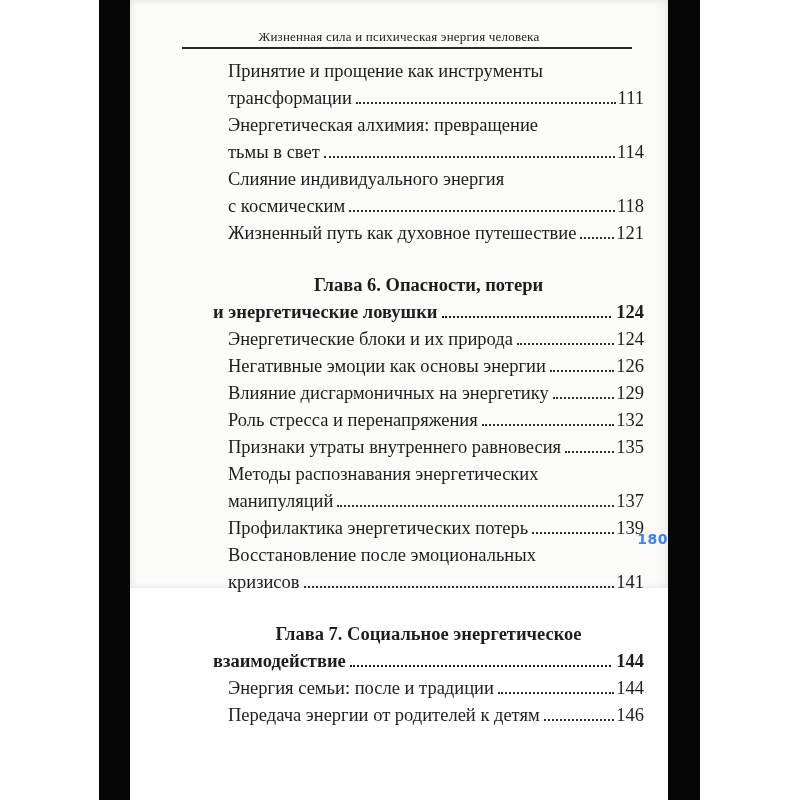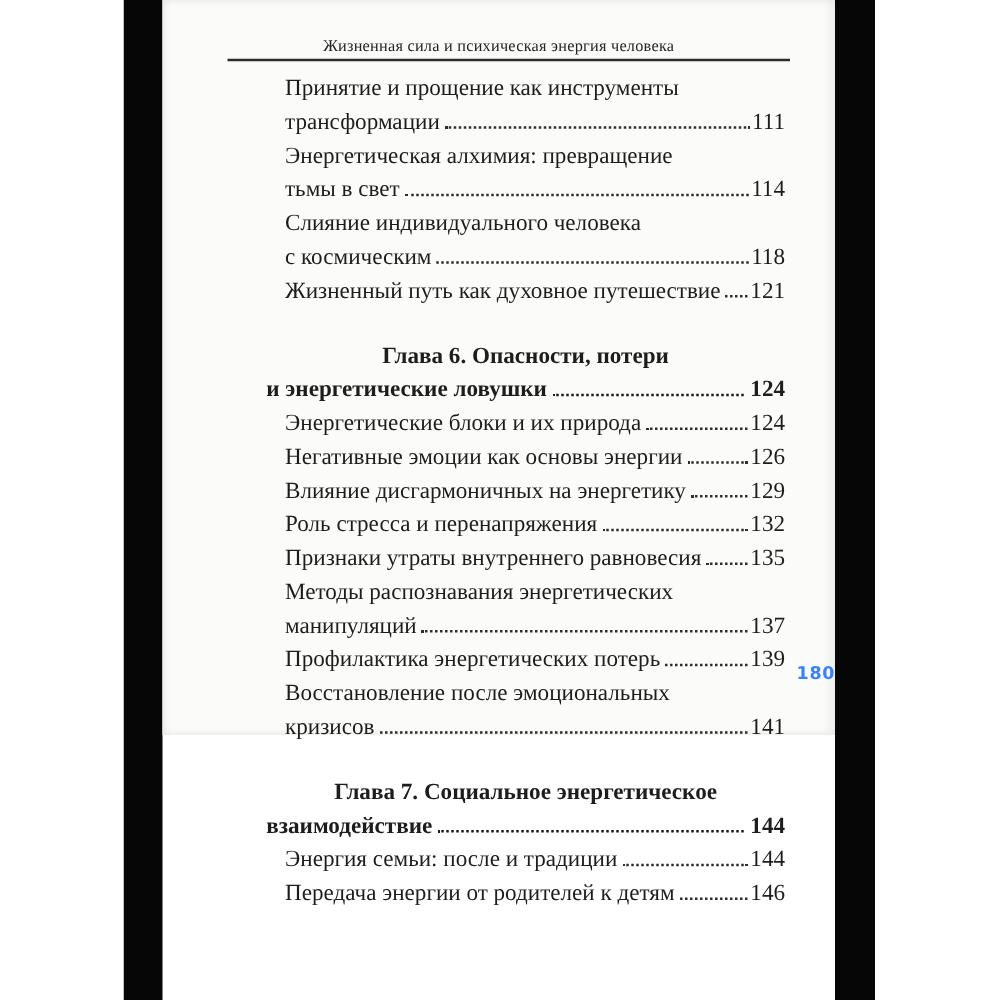--- a/index.html
+++ b/index.html
@@ -32,21 +32,21 @@
     letter-spacing: 0.2px;
   }
   .header-rule {
     margin: 3px 36px 0 52px;
     height: 2px;
     background: #2c2c2c;
   }
   .toc {
     margin-top: 9px;
     padding-left: 83px;
-    padding-right: 40px;
+    padding-right: 24px;
     font-size: 18.5px;
   }
   .toc-row {
     display: flex;
     align-items: baseline;
     line-height: 27px;
     white-space: nowrap;
   }
   .toc-row.sub { padding-left: 15px; }
   .toc-row.chapter { font-weight: bold; justify-content: center; }
@@ -96,21 +96,21 @@
         </div>
         <div class="toc-row sub">
           <span class="toc-text">Энергетическая алхимия: превращение</span>
         </div>
         <div class="toc-row sub">
           <span class="toc-text">тьмы в свет</span>
           <span class="leader"></span>
           <span class="pagenum">114</span>
         </div>
         <div class="toc-row sub">
-          <span class="toc-text">Слияние индивидуального человека</span>
+          <span class="toc-text">Слияние индивидуального энергия</span>
         </div>
         <div class="toc-row sub">
           <span class="toc-text">с космическим</span>
           <span class="leader"></span>
           <span class="pagenum">118</span>
         </div>
         <div class="toc-row sub">
           <span class="toc-text">Жизненный путь как духовное путешествие</span>
           <span class="leader"></span>
           <span class="pagenum">121</span>

